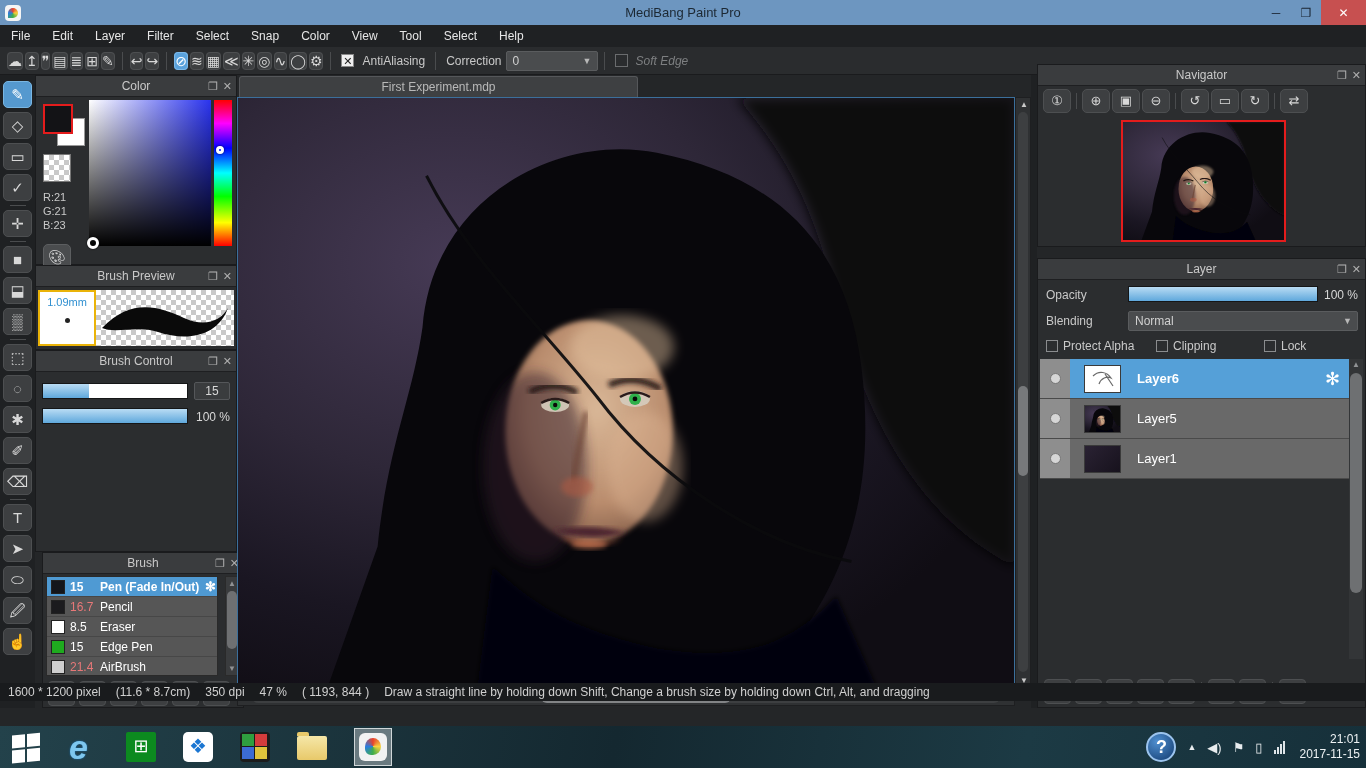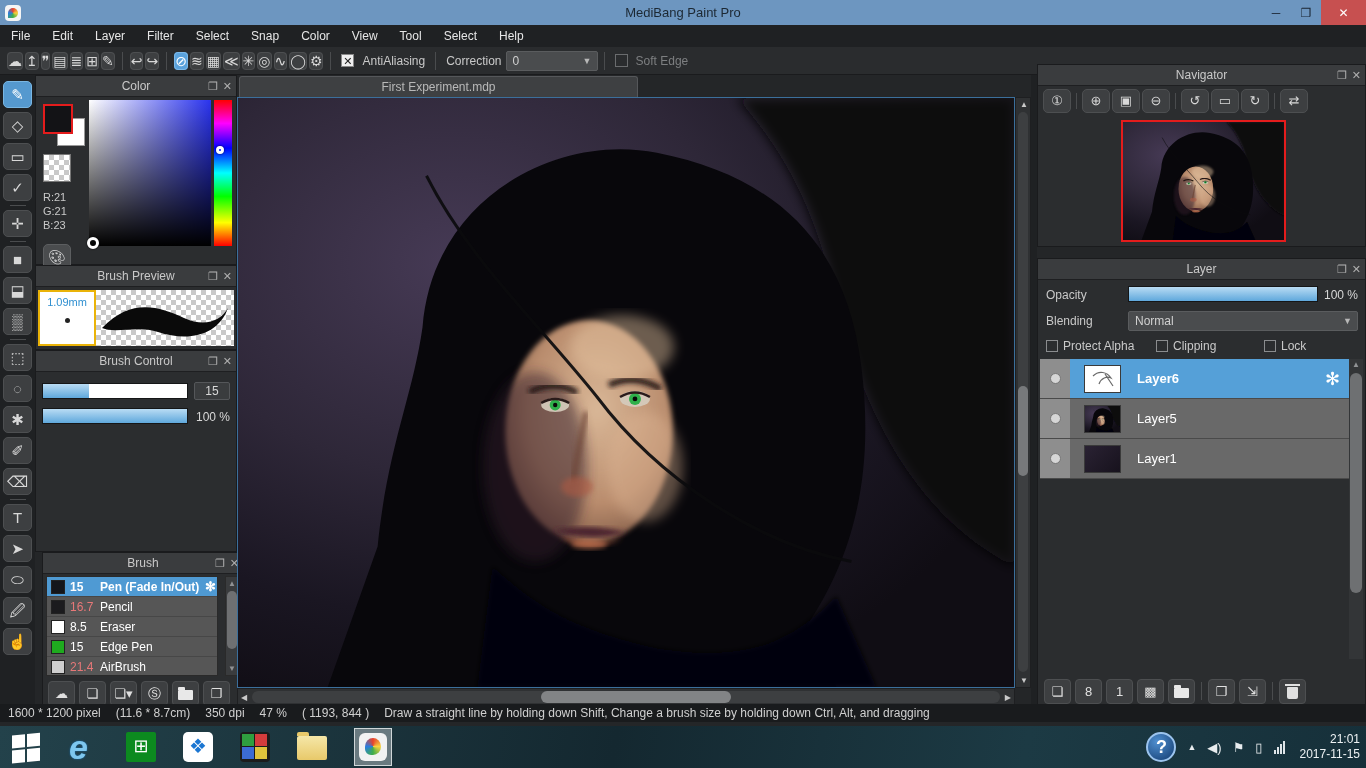--- a/index.html
+++ b/index.html
@@ -28,21 +28,21 @@
     display:flex; align-items:center; }
 
   
   .toolbar { position:absolute; left:0; top:47px; width:1366px; height:28px;
     background:#2a2c2e; display:flex; align-items:center; padding-left:6px; border-bottom:1px solid #1a1b1d; }
   .tbtn { width:26px; height:24px; margin:0 1px; background:#3d3f41; border:1px solid #4d4f51;
     border-radius:4px; color:#d8d8d8; font-size:14px; line-height:22px; text-align:center; }
   .tbtn.active { background:#5aa2dc; border-color:#7db9e8; color:#fff; }
   .tb-sep { width:1px; height:18px; background:#4a4c4e; margin:0 6px; }
   .tb-label { color:#c9c9c9; font-size:12px; margin:0 4px; }
-  .tb-label.dim { color:#7d7f81; }
+  .tb-label.dim { color:#7d7f81;font-style:italic; }
   .aa-box { width:13px; height:13px; background:#f0f0f0; border:1px solid #888;
     color:#222; font-size:11px; line-height:12px; text-align:center; margin:0 4px; }
   .soft-box { width:13px; height:13px; background:transparent; border:1px solid #6a6c6e; margin:0 4px; }
   .dropdown { width:92px; height:20px; background:#4a4c4e; border:1px solid #5a5c5e; border-radius:2px;
     color:#d0d0d0; font-size:12px; display:flex; align-items:center; padding:0 6px; position:relative; }
   .dropdown .arrow { position:absolute; right:5px; font-size:9px; color:#b8b8b8; }
 
   
   .toolstrip { position:absolute; left:0; top:75px; width:35px; height:633px; background:#1f2123;
     display:flex; flex-direction:column; align-items:center; padding-top:4px; }
@@ -150,21 +150,21 @@
   .layer-row .vis-dot { width:11px; height:11px; border-radius:50%; background:#d6d6d6; border:1px solid #777; }
   .layer-row .lthumb { width:37px; height:28px; margin-left:14px; border:1px solid #3a3a3a; background:#fff; flex:none; overflow:hidden; position:relative; }
   .layer-row .lname { color:#fff; font-size:13px; margin-left:16px; flex:1; }
   .layer-row.selected { background:#55a0d8; }
   .layer-row.selected .lname { font-weight:bold; }
   .layer-row .lgear { color:#fff; font-size:18px; margin-right:10px; }
   .layer-scroll { position:absolute; right:2px; top:100px; width:14px; height:300px; background:#333537; }
   .layer-scroll .thumb { position:absolute; left:1px; top:14px; width:12px; height:220px; background:#6e7072; border-radius:6px; }
 
   
-  .statusbar { position:absolute; left:0; top:704px; width:1366px; height:18px; background:#191b1d;
+  .statusbar { position:absolute; left:0; top:683px; width:1366px; height:18px; background:#191b1d;
     display:flex; align-items:center; gap:15px; padding-left:8px; color:#d0d0d0; font-size:12px; white-space:nowrap; }
 
   
   .taskbar { position:absolute; left:0; top:726px; width:1366px; height:42px;
     background:linear-gradient(100deg,#23424b,#142830 45%,#1c3a44 75%,#16303a); display:flex; align-items:center; }
   .tb-icons { display:flex; align-items:center; gap:27px; margin-left:12px; }
   .tk { width:30px; height:30px; position:relative; flex:none; }
   .start-flag { display:grid; grid-template-columns:13px 13px; grid-template-rows:13px 13px; gap:2px; transform:skewY(-6deg); margin-top:2px; }
   .start-flag div { background:#fff; }
   .ie-e { color:#7ec7ef; font-size:34px; font-style:italic; font-weight:bold; line-height:30px; text-shadow:0 0 2px #1a6fb4; }

